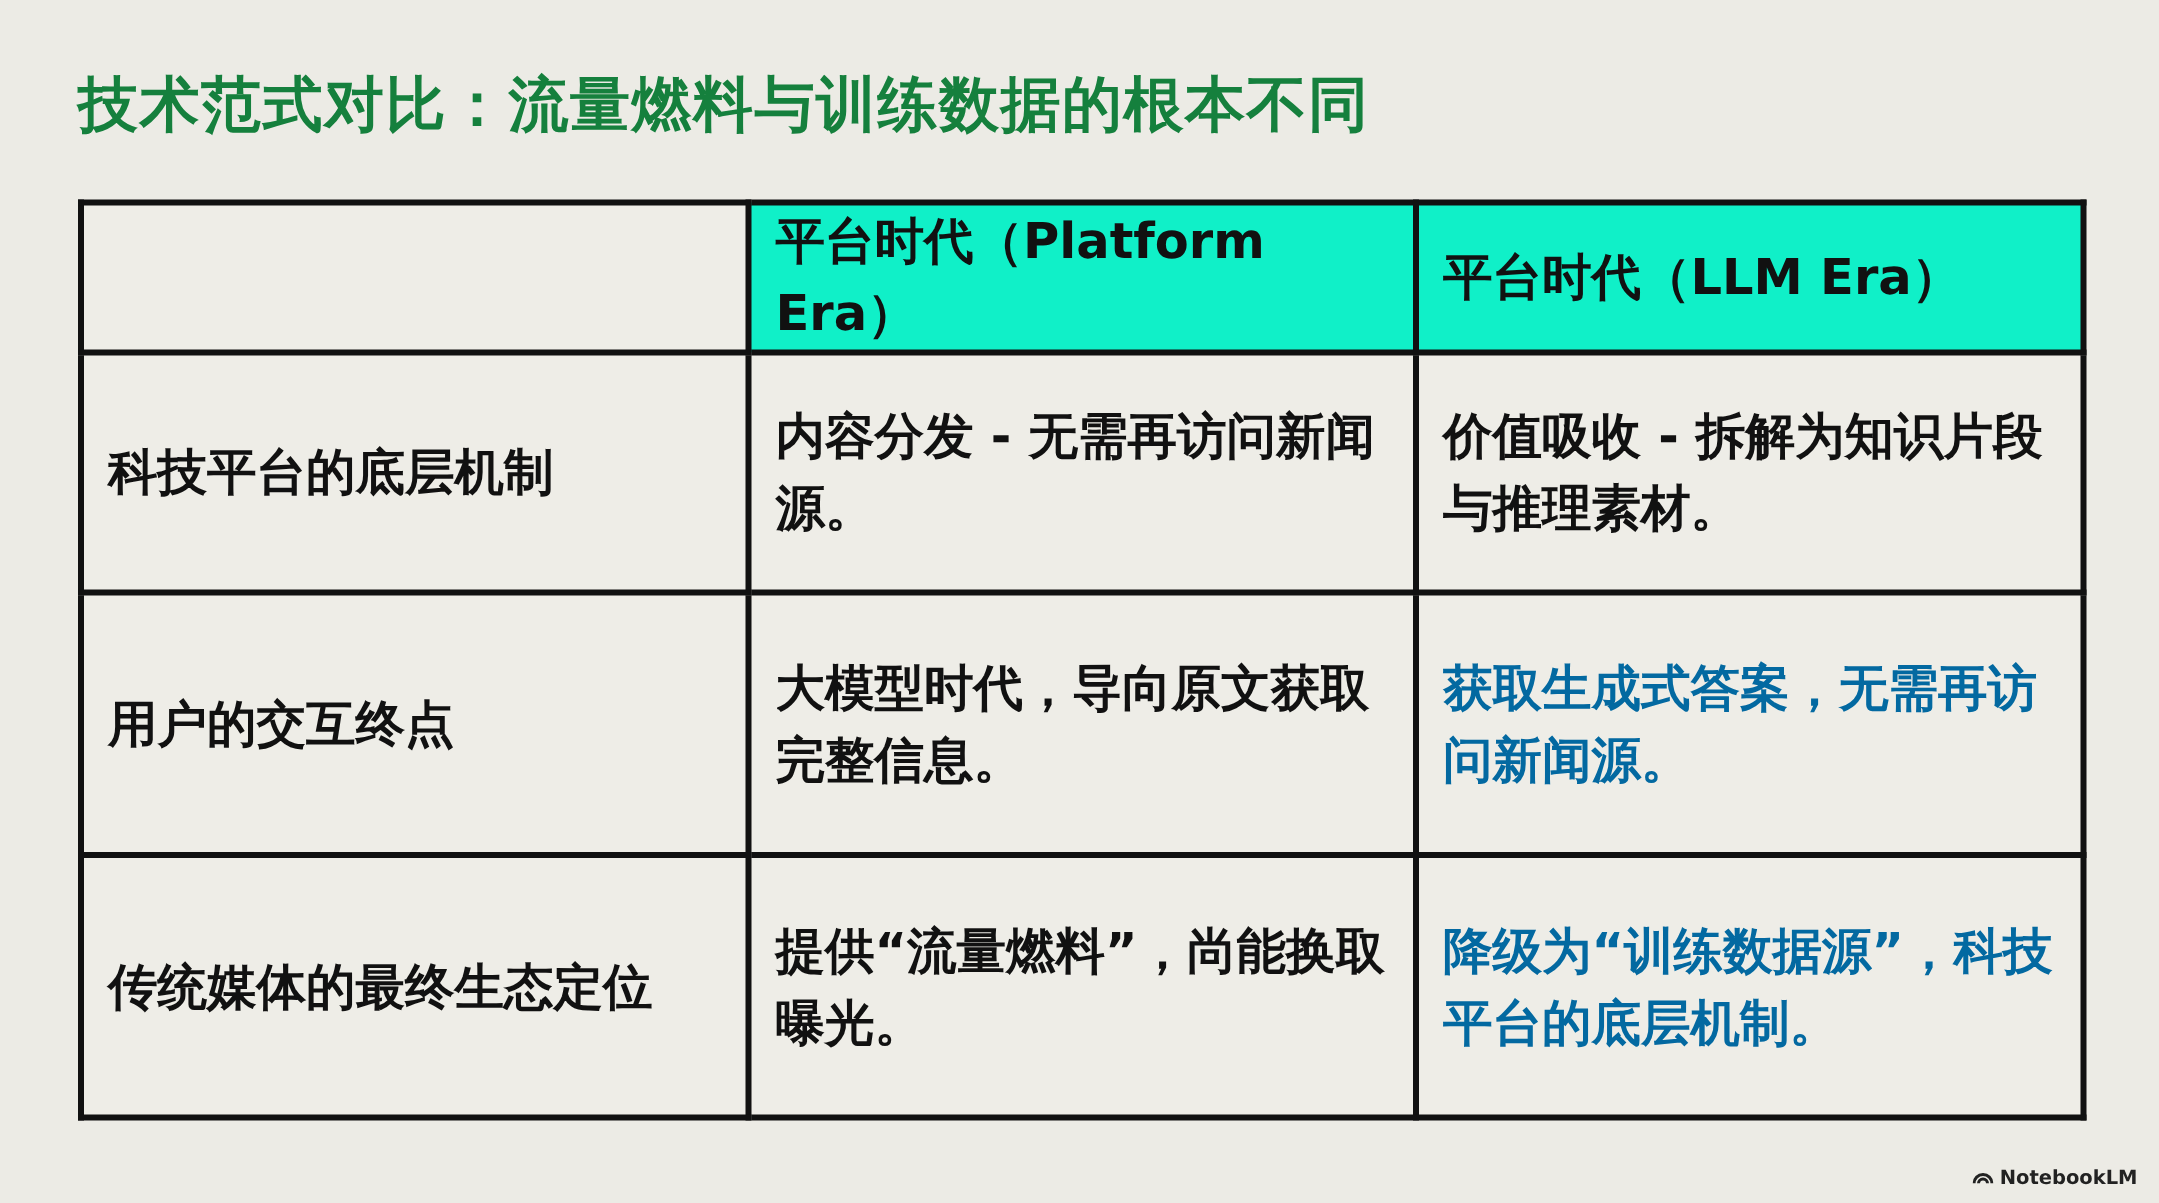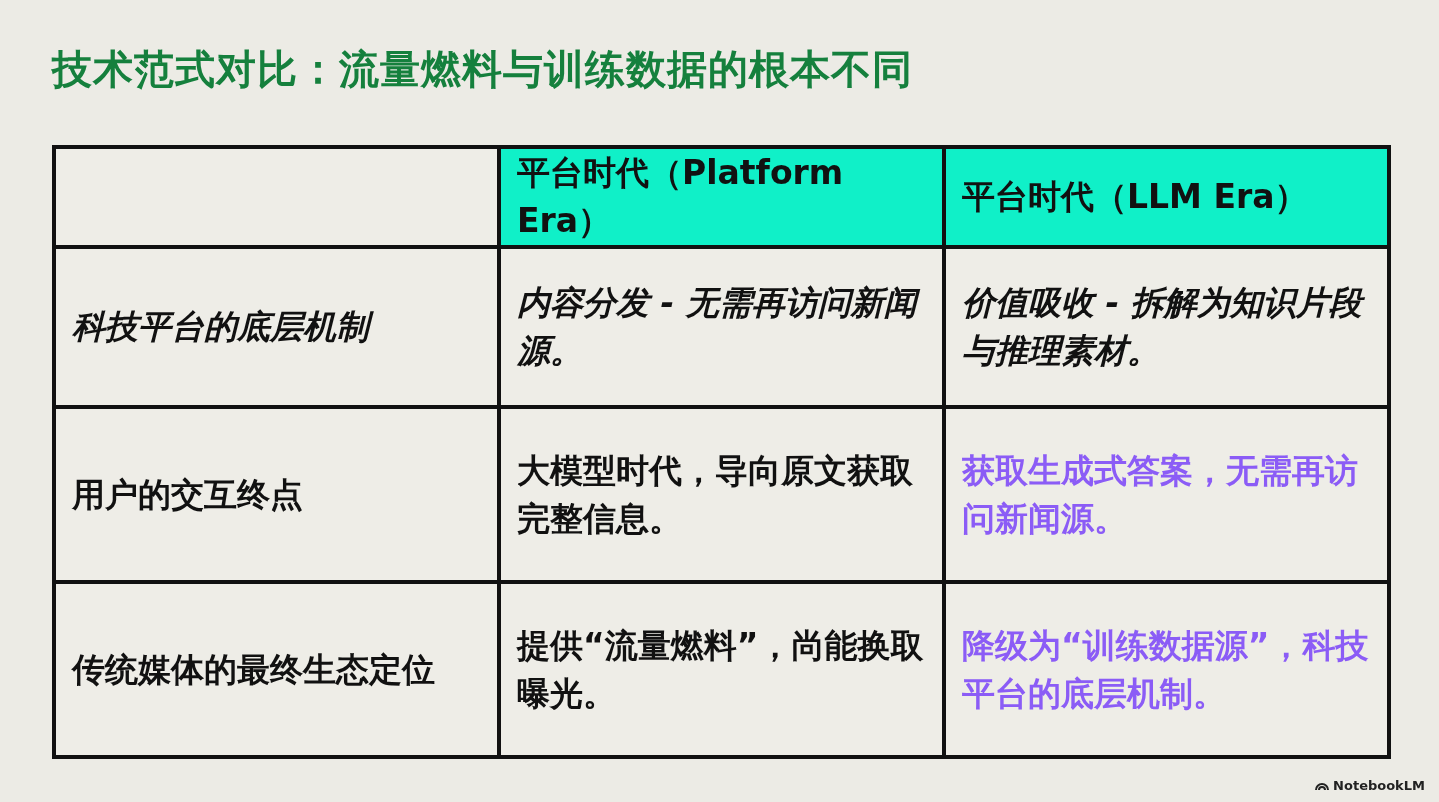--- a/index.html
+++ b/index.html
@@ -9,40 +9,40 @@
     font-family: "DejaVu Sans", "Liberation Sans", sans-serif;
     color: #111;
     position: relative;
   }
   .title {
     position: absolute; left: 52px; top: 42px;
     font-size: 40px; font-weight: bold; letter-spacing: 1px;
     color: #15803d;
   }
   table.cmp {
-    position: absolute; left: 52px; top: 145px;
+    position: absolute; left: 52px; top: 133px;
     border-collapse: collapse;
     table-layout: fixed;
     width: 1335px;
   }
   table.cmp td, table.cmp th {
     border: 4px solid #111;
     padding: 0 16px;
     font-size: 33px; font-weight: bold;
     line-height: 48px;
     text-align: left;
     vertical-align: middle;
     background: #eeede7;
   }
   table.cmp th.accent { background: #10f0c8; }
   table.cmp tr.hdr { height: 93px; }
-  table.cmp tr.r1 { height: 160px; font-style: italic; }
+  table.cmp tr.r1 { height: 160px; }
   table.cmp tr.r2 { height: 175px; }
   table.cmp tr.r3 { height: 175px; }
-  .red { color: #8b5cf6; }
+  .red { color: #0369a1; }
   .brand {
     position: absolute; right: 14px; bottom: 9px;
     font-size: 13px; font-weight: bold; color: #222;
     display: flex; align-items: flex-start; gap: 4px;
   }
 </style>
 </head>
 <body>
 
 <div class="title">技术范式对比：流量燃料与训练数据的根本不同</div>

